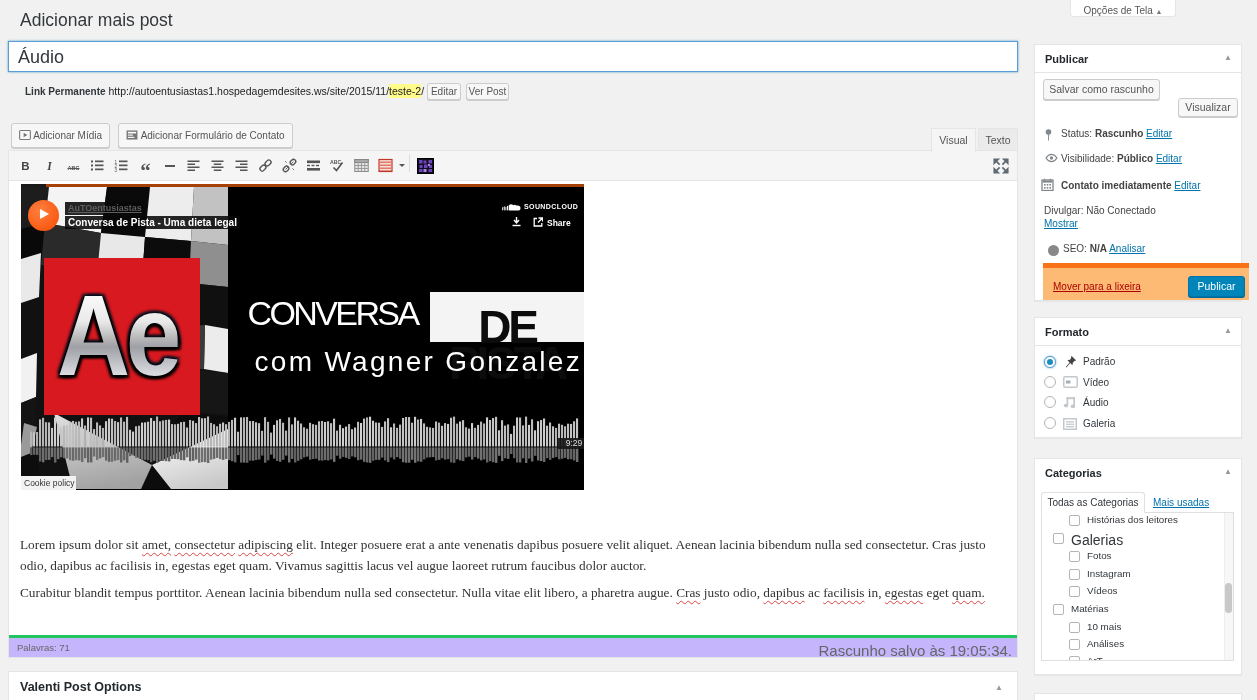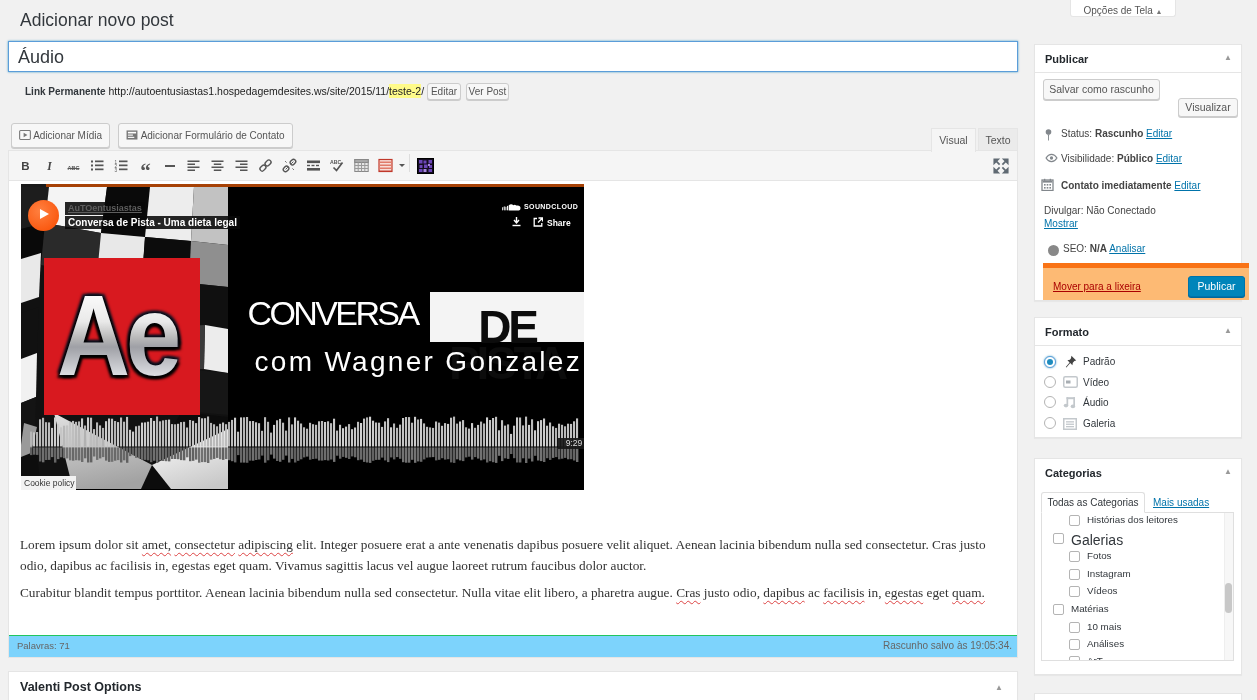--- a/index.html
+++ b/index.html
@@ -14,21 +14,21 @@
 .panel { position:absolute; background:#fff; border:1px solid #e5e5e5;
   box-shadow:0 1px 1px rgba(0,0,0,.04); }
 .ptitle { font-size:11px; font-weight:bold; color:#23282d; padding:8px 10px 7px 10px; }
 .parrow { position:absolute; right:9px; top:8px; color:#999; font-size:8px; }
 .sq { text-decoration: underline; text-decoration-style: wavy; text-decoration-color:#d44; text-decoration-thickness:1px; text-underline-offset:2.5px; }
 .srow { position:absolute; font-size:10px; color:#444; }
 .srow a { font-size:10px; }
 </style></head>
 <body>
 
-<div class="abs" style="left:20px;top:10px;font-size:17.5px;color:#32373c">Adicionar novo post</div>
+<div class="abs" style="left:20px;top:10px;font-size:17.5px;color:#32373c">Adicionar mais post</div>
 
 <div class="abs" style="left:1070px;top:0;width:106px;height:17px;background:#fff;border:1px solid #e5e5e5;border-top:none;border-radius:0 0 3px 3px;text-align:center">
 <span style="font-size:10px;color:#555;line-height:13px;display:inline-block;margin-top:1px">Opções de Tela <span style="font-size:7px;color:#777">▲</span></span></div>
 
 <div class="abs" style="left:8px;top:41px;width:1010px;height:31px;background:#fff;border:1px solid #5b9dd9;box-shadow:0 0 2px rgba(30,140,190,.8)">
 <div style="padding:5px 0 0 9px;font-size:18px;color:#32373c">Áudio</div>
   </div>
 
 <div class="abs" style="left:25px;top:84px;font-size:10.5px;color:#444;line-height:14px">
 <b style="font-size:10px;color:#32373c">Link Permanente</b> <span style="color:#222">http://autoentusiastas1.hospedagemdesites.ws/site/2015/11/<span style="background:#fffb8a;padding:1px 0">teste-2</span>/</span></div>
@@ -648,23 +648,23 @@
       <div class="abs" style="left:0;top:292px;width:55px;height:14px;background:#f2f2f2;color:#333;font-size:8.5px;line-height:14px;padding-left:3px">Cookie policy</div>
     </div>
 
     <div class="abs" style="left:11px;top:352px;width:974px;font-family:'Liberation Serif',serif;font-size:13.3px;line-height:21px;color:#333">
       Lorem ipsum dolor sit <span class="sq">amet,</span> <span class="sq">consectetur</span> <span class="sq">adipiscing</span> elit. Integer posuere erat a ante venenatis dapibus posuere velit aliquet. Aenean lacinia bibendum nulla sed consectetur. Cras justo odio, dapibus ac facilisis in, egestas eget quam. Vivamus sagittis lacus vel augue laoreet rutrum faucibus dolor auctor.
     </div>
     <div class="abs" style="left:11px;top:400px;width:974px;font-family:'Liberation Serif',serif;font-size:13.3px;line-height:21px;color:#333">
       Curabitur blandit tempus porttitor. Aenean lacinia bibendum nulla sed consectetur. Nulla vitae elit libero, a pharetra augue. <span class="sq">Cras</span> justo odio, <span class="sq">dapibus</span> ac <span class="sq">facilisis</span> in, <span class="sq">egestas</span> eget <span class="sq">quam.</span>
     </div>
   </div>
-  <div class="abs" style="left:0;top:484px;width:1008px;height:22px;background:#7dd3fc;border-top:1px solid #22c55e">
+  <div class="abs" style="left:0;top:484px;width:1008px;height:22px;background:#c4b5fd;border-top:3px solid #22c55e">
     <div class="abs" style="left:8px;top:4px;font-size:9.5px;color:#666">Palavras: 71</div>
-    <div class="abs" style="right:5px;top:4px;font-size:10px;color:#666">Rascunho salvo às 19:05:34.</div>
+    <div class="abs" style="right:5px;top:4px;font-size:15px;color:#666">Rascunho salvo às 19:05:34.</div>
   </div>
 </div>
 
 <div class="panel" style="left:8px;top:671px;width:1010px;height:40px">
   <div style="font-size:12.5px;font-weight:bold;color:#23282d;padding:8px 0 0 11px">Valenti Post Options</div>
   <div class="parrow" style="top:11px;right:14px">▲</div>
 </div>
 
 <div class="panel" style="left:1034px;top:44px;width:208px;height:257px">
   <div class="ptitle">Publicar</div>

